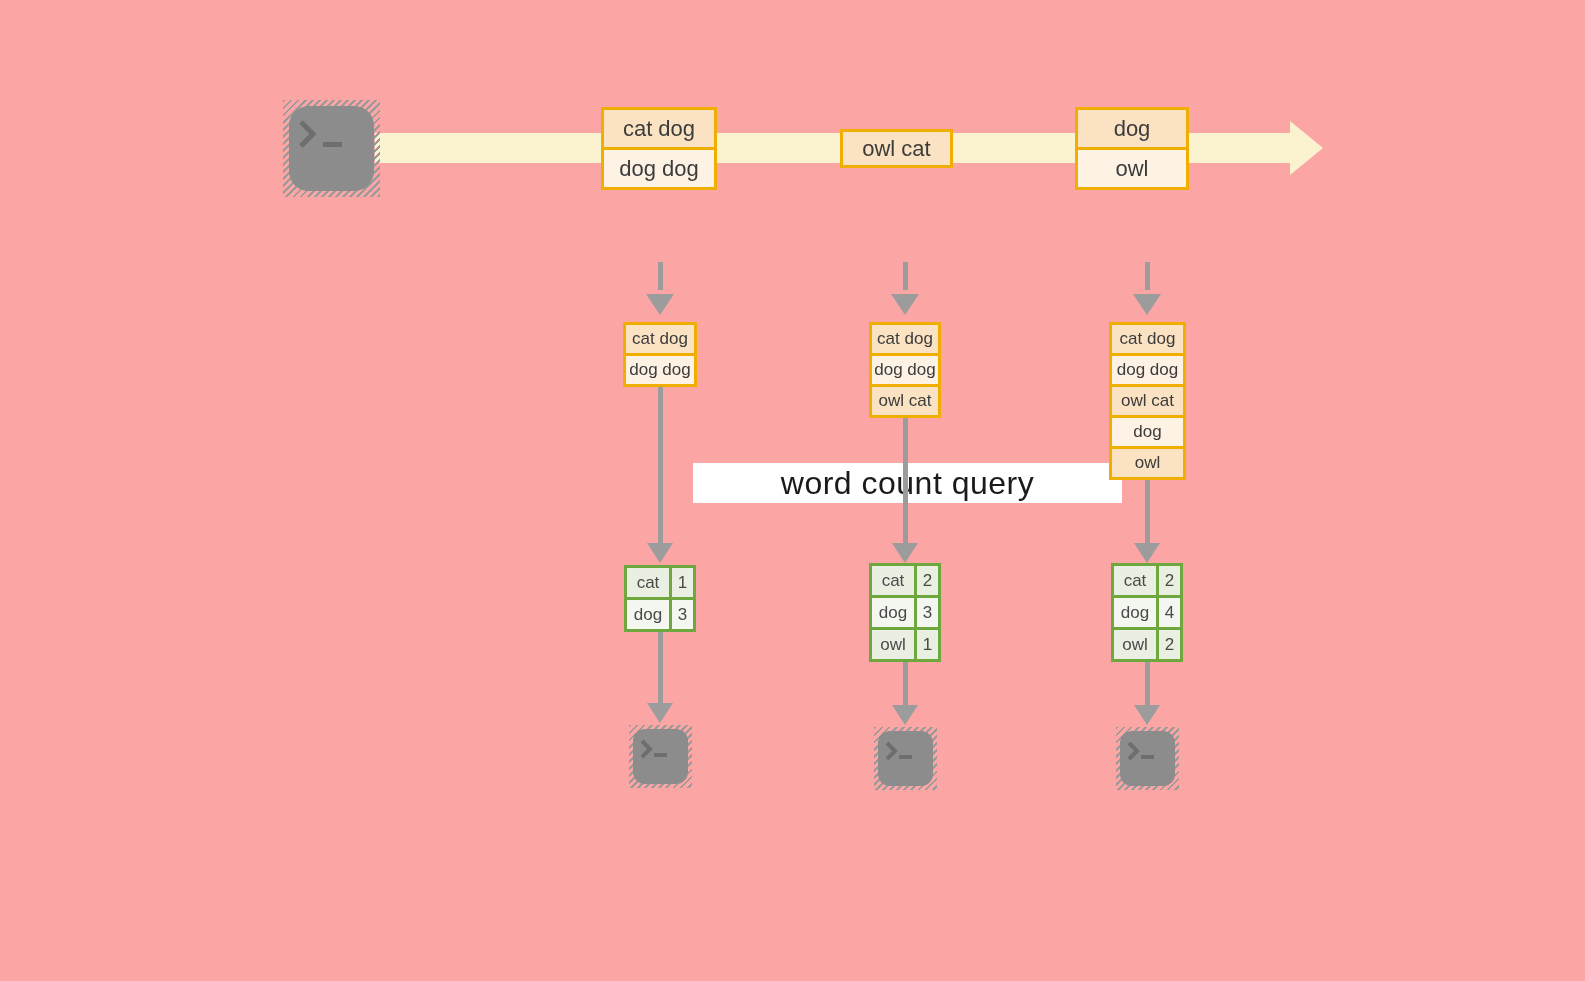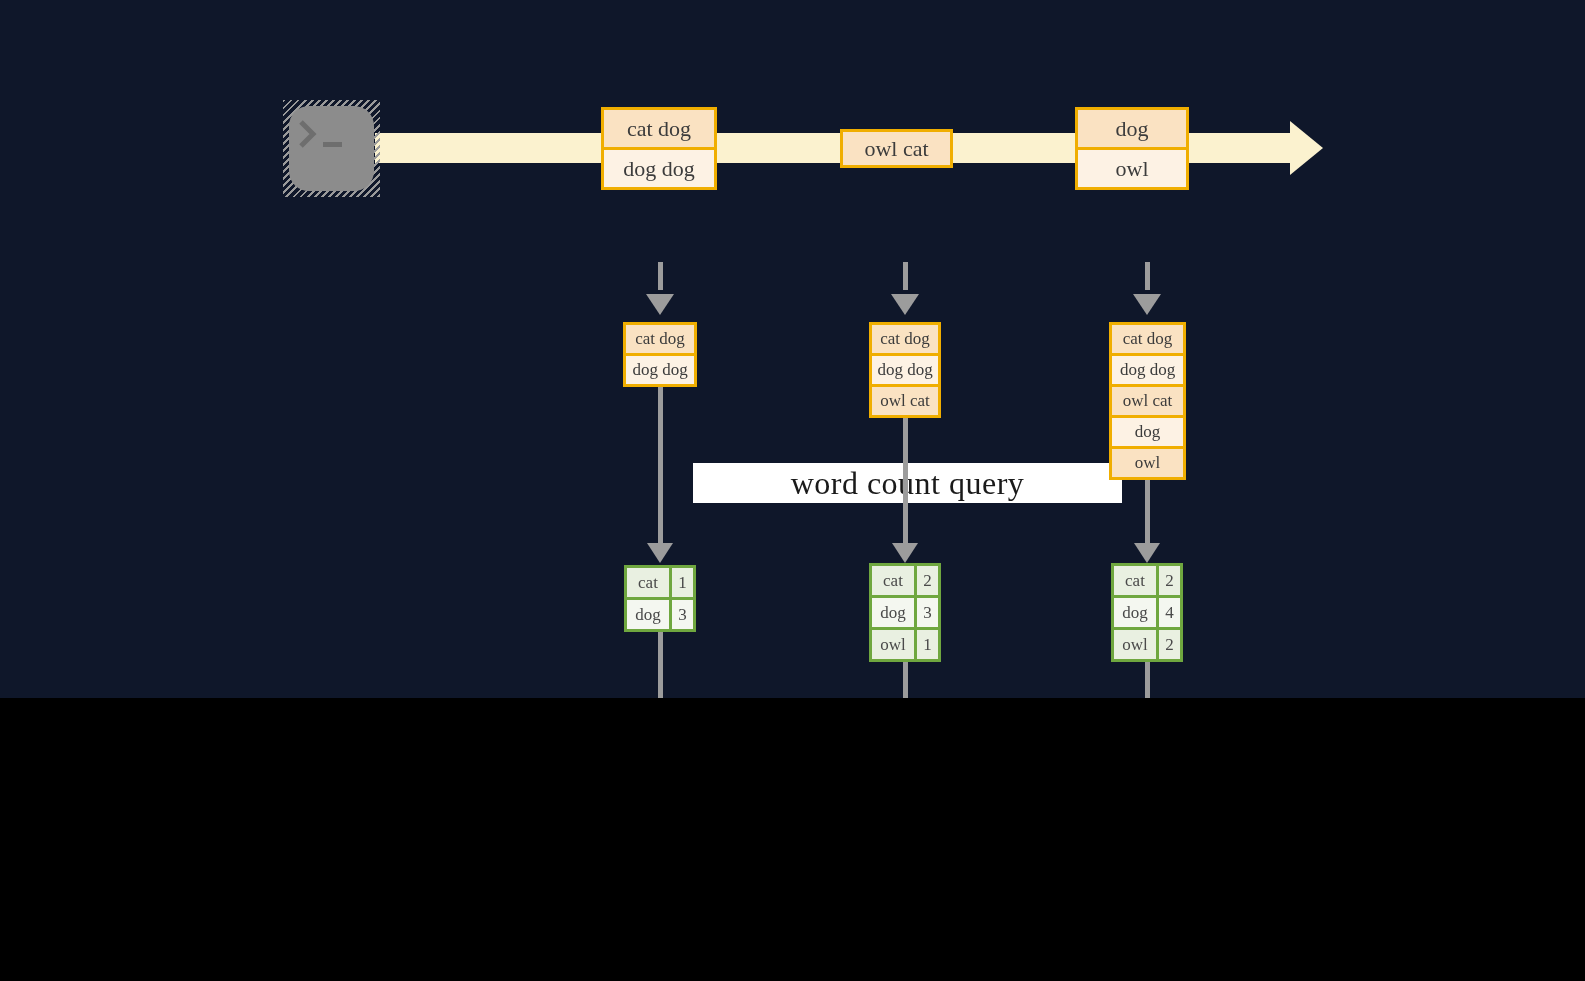--- a/index.html
+++ b/index.html
@@ -1,17 +1,17 @@
 <!DOCTYPE html>
 <html><head>
 <meta charset="utf-8">
 <style>
   html,body{margin:0;padding:0;background:#000;}
-  .canvas{position:relative;width:1585px;height:698px;background:#0f172a;overflow:hidden;
-          font-family:Liberation Serif, serif;}
+  .canvas{position:relative;width:1585px;height:981px;background:#fca5a5;overflow:hidden;
+          font-family:Liberation Sans, sans-serif;}
 
   
   .stream-band{position:absolute;left:375px;top:133px;width:915px;height:30px;background:#FBF2CF;z-index:1;}
   .stream-arrowhead{position:absolute;left:1290px;top:121px;width:0;height:0;z-index:1;
     border-left:33px solid #FBF2CF;border-top:27px solid transparent;border-bottom:27px solid transparent;}
 
   
   .batch-box,.state-box{position:absolute;border:3px solid #F0AE00;z-index:2;background:#F0AE00;}
   .batch-row{height:37px;display:flex;align-items:center;justify-content:center;
              font-size:22px;color:#3C3C3C;}

